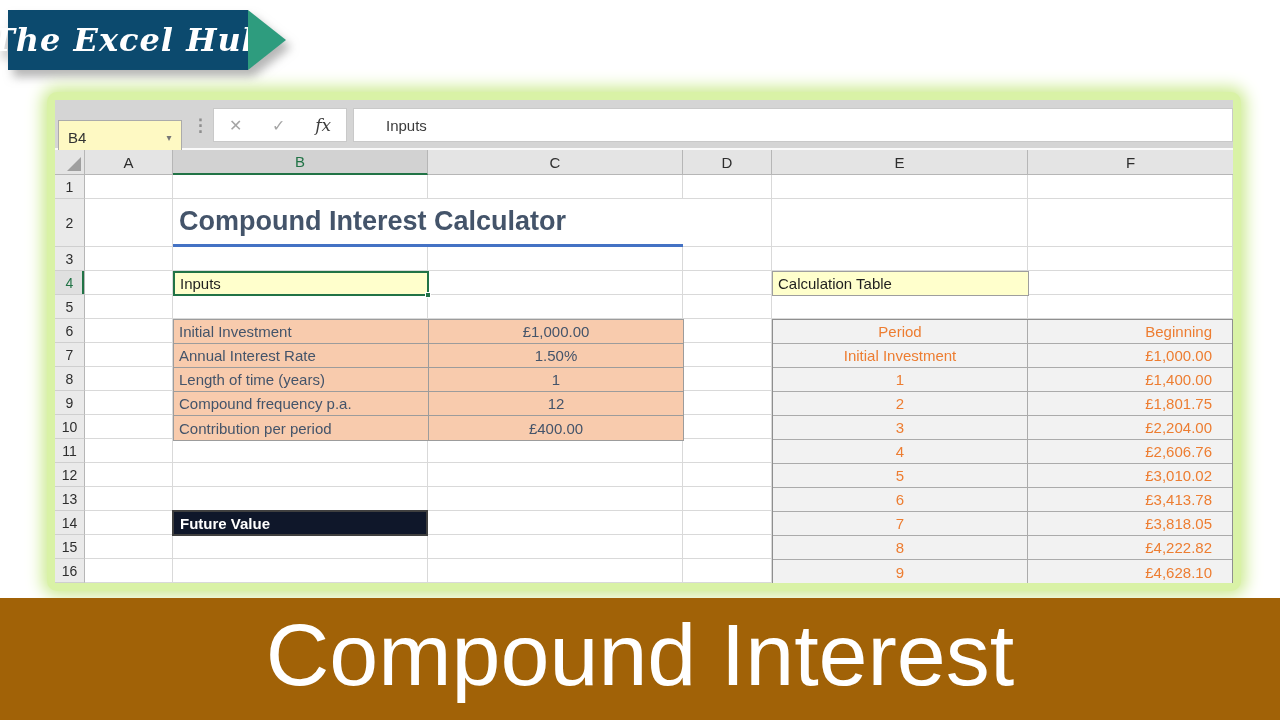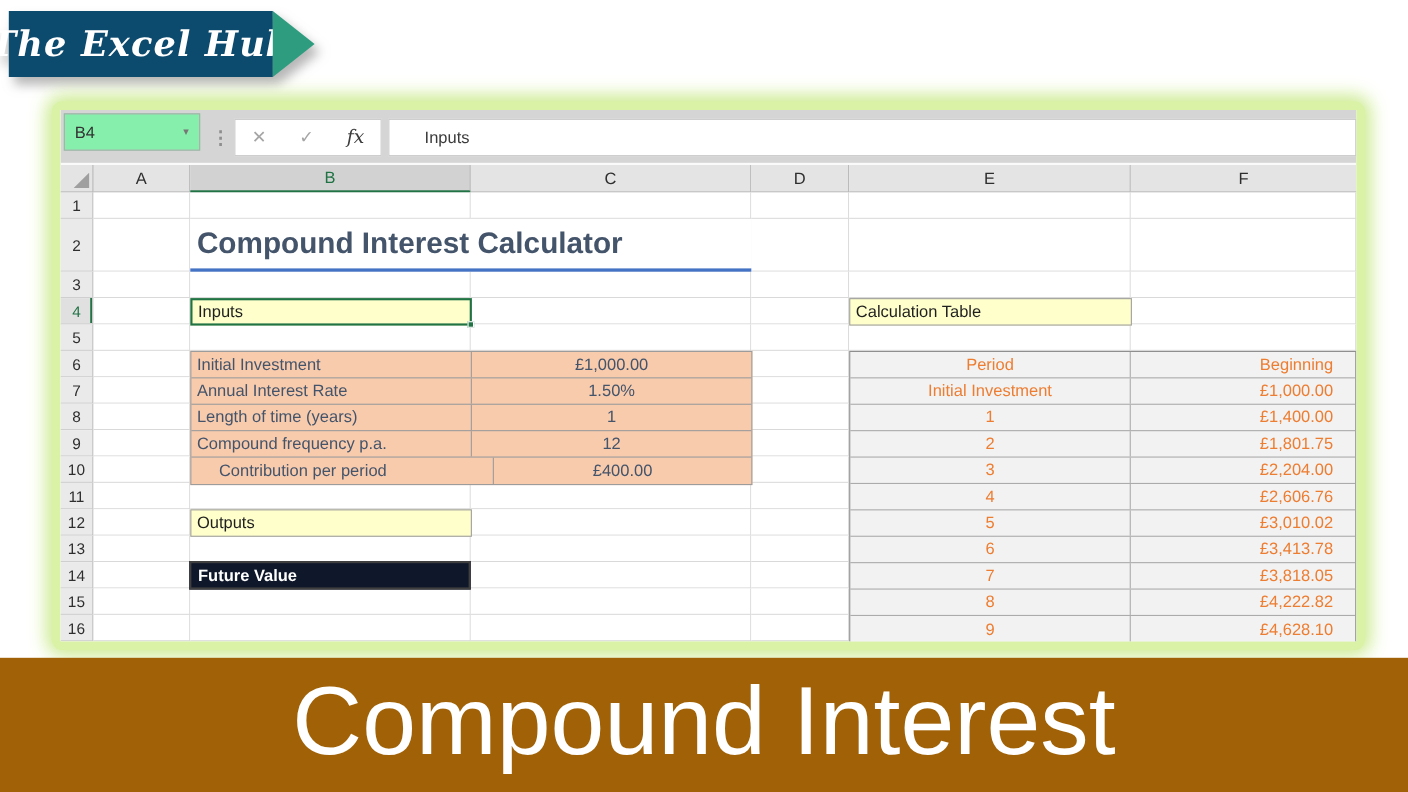--- a/index.html
+++ b/index.html
@@ -19,21 +19,21 @@
 
   
   .glow { position:absolute; left:47px; top:92px; width:1194px; height:499px;
           background:#d9f2a6; border-radius:10px; box-shadow:0 0 16px 5px #cdeb92;
           padding:8px; }
   .window { position:relative; width:1178px; height:483px; background:#fff; overflow:hidden; }
 
   
   .toolbar { position:absolute; left:0; top:0; width:100%; height:50px; background:#D5D5D5;
              border-bottom:2px solid #fafafa; }
-  .namebox { position:absolute; left:3px; top:3px; width:124px; height:34px; background:#86efac;
+  .namebox { position:absolute; left:3px; top:20px; width:124px; height:34px; background:#fef9c3;
              border:1px solid #ababab; display:flex; align-items:center; }
   .namebox .txt { padding-left:9px; font-size:15px; color:#333; flex:1; }
   .namebox .dd { width:24px; text-align:center; color:#777; font-size:10px; }
   .tb-dots { position:absolute; left:137px; top:8px; height:34px; display:flex;
              align-items:center; color:#8e8e8e; font-size:17px; font-weight:bold; }
   .fxgroup { position:absolute; left:158px; top:8px; width:134px; height:34px; background:#fff;
              border:1px solid #c9c9c9; display:flex; align-items:center;
              justify-content:space-around; }
   .icon-x, .icon-check { color:#a5a5a5; font-size:16px; }
   .icon-fx { color:#3d3d3d; font-size:17px; font-family:"DejaVu Serif", serif; font-style:italic; }
@@ -75,21 +75,21 @@
   .calc-label { left:717px; top:171px; width:257px; height:25px; background:#FFFFCC;
                 border:1px solid #9e9e9e; display:flex; align-items:center;
                 padding-left:5px; color:#1f1f1f; }
   .outputs-cell { left:118px; top:363px; width:256px; height:25px; background:#FFFFCC;
                   border:1px solid #9e9e9e; display:flex; align-items:center;
                   padding-left:5px; color:#1f1f1f; }
 
   .inputs-table { left:118px; top:219px; width:511px; background:#F8CBAD;
                   border:1px solid #9c9c9c; color:#44546A; }
   .it-row { display:flex; height:24px; border-bottom:1px solid #9c9c9c; }
-  .it-row:last-child { border-bottom:none;padding-left:20px; }
+  .it-row:last-child { border-bottom:none; }
   .it-label { width:255px; border-right:1px solid #9c9c9c; display:flex;
               align-items:center; padding-left:5px; }
   .it-value { flex:1; display:flex; align-items:center; justify-content:center; }
 
   .fv-table { left:117px; top:410px; width:513px; height:26px; display:flex; }
   .fv-label, .fv-value { background:#0f172a; border:2px solid #3f3f3f; color:#fff;
                          font-weight:bold; display:flex; align-items:center; }
   .fv-label { width:256px; padding-left:6px; }
   .fv-value { flex:1; justify-content:center; }
 
@@ -321,21 +321,20 @@
       <div class="it-row">
           <div class="it-label">Compound frequency p.a.</div>
           <div class="it-value">12</div>
         </div>
       <div class="it-row">
           <div class="it-label">Contribution per period</div>
           <div class="it-value">£400.00</div>
         </div>
     </div>
 
-    <div class="ov outputs-cell">Outputs</div>
 
     <div class="ov fv-table">
       <div class="fv-label">Future Value</div>
     </div>
 
     <div class="ov calc-table">
       <div class="ct-row ct-head">
           <div class="ct-period">Period</div>
           <div class="ct-beg">Beginning</div>
         </div>

